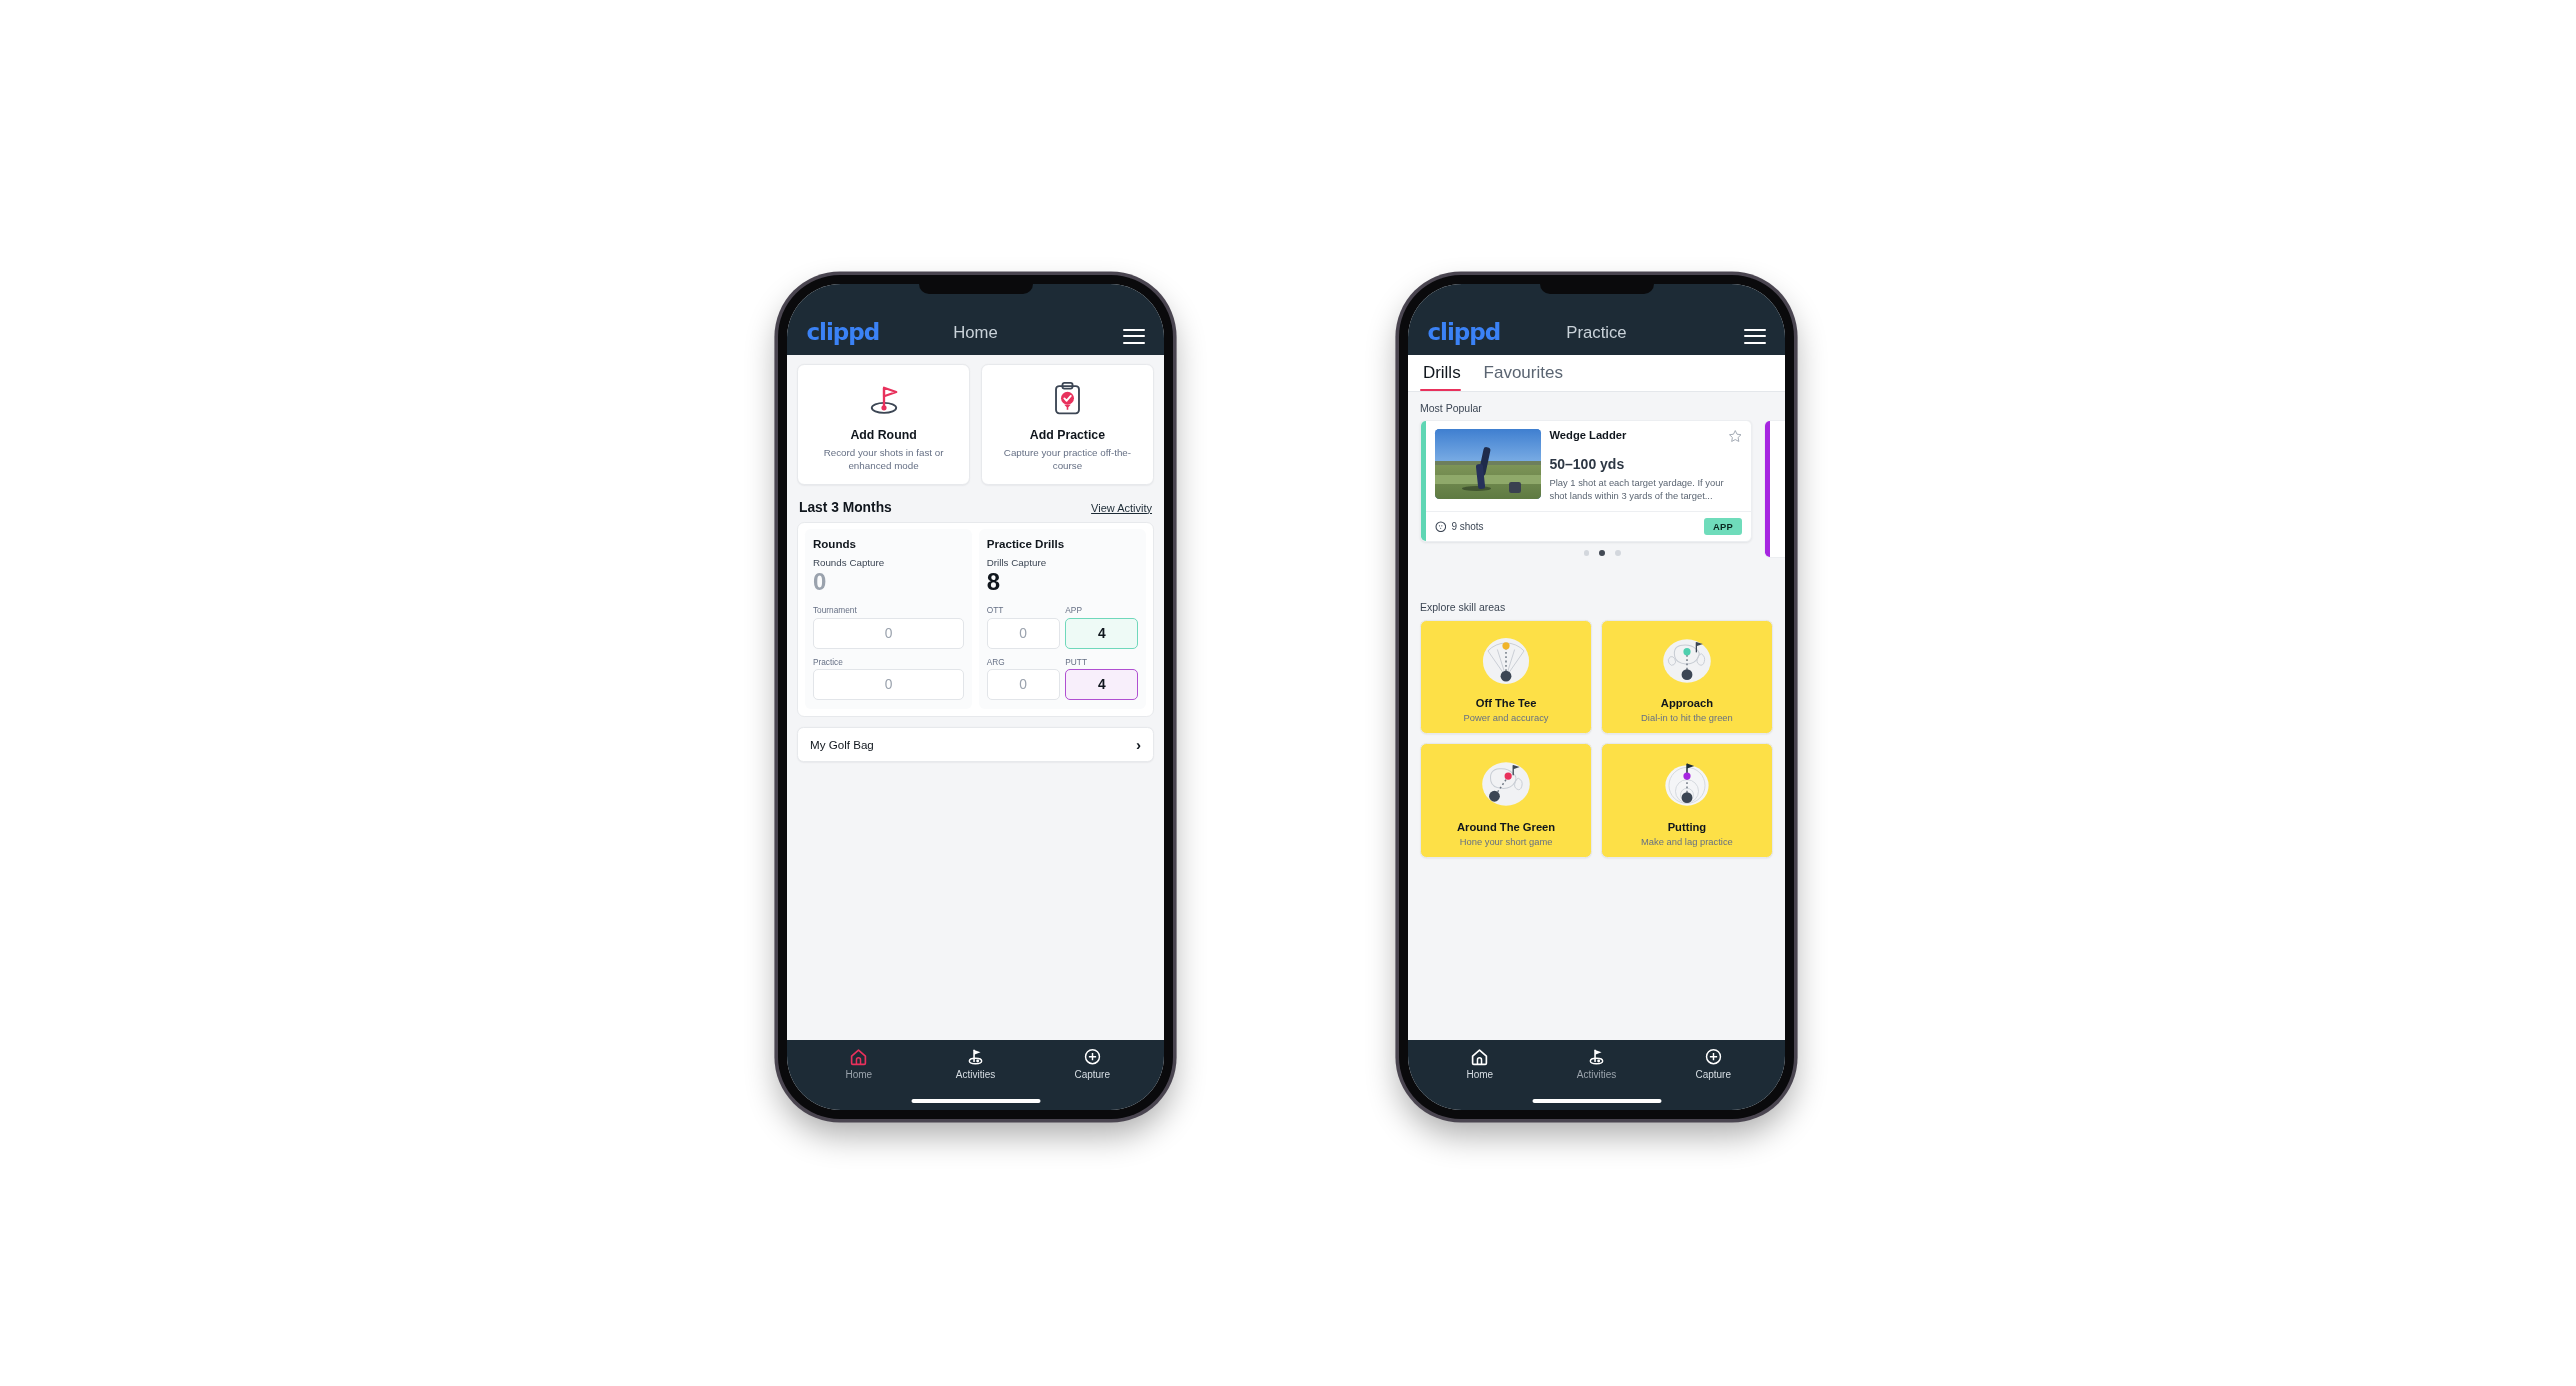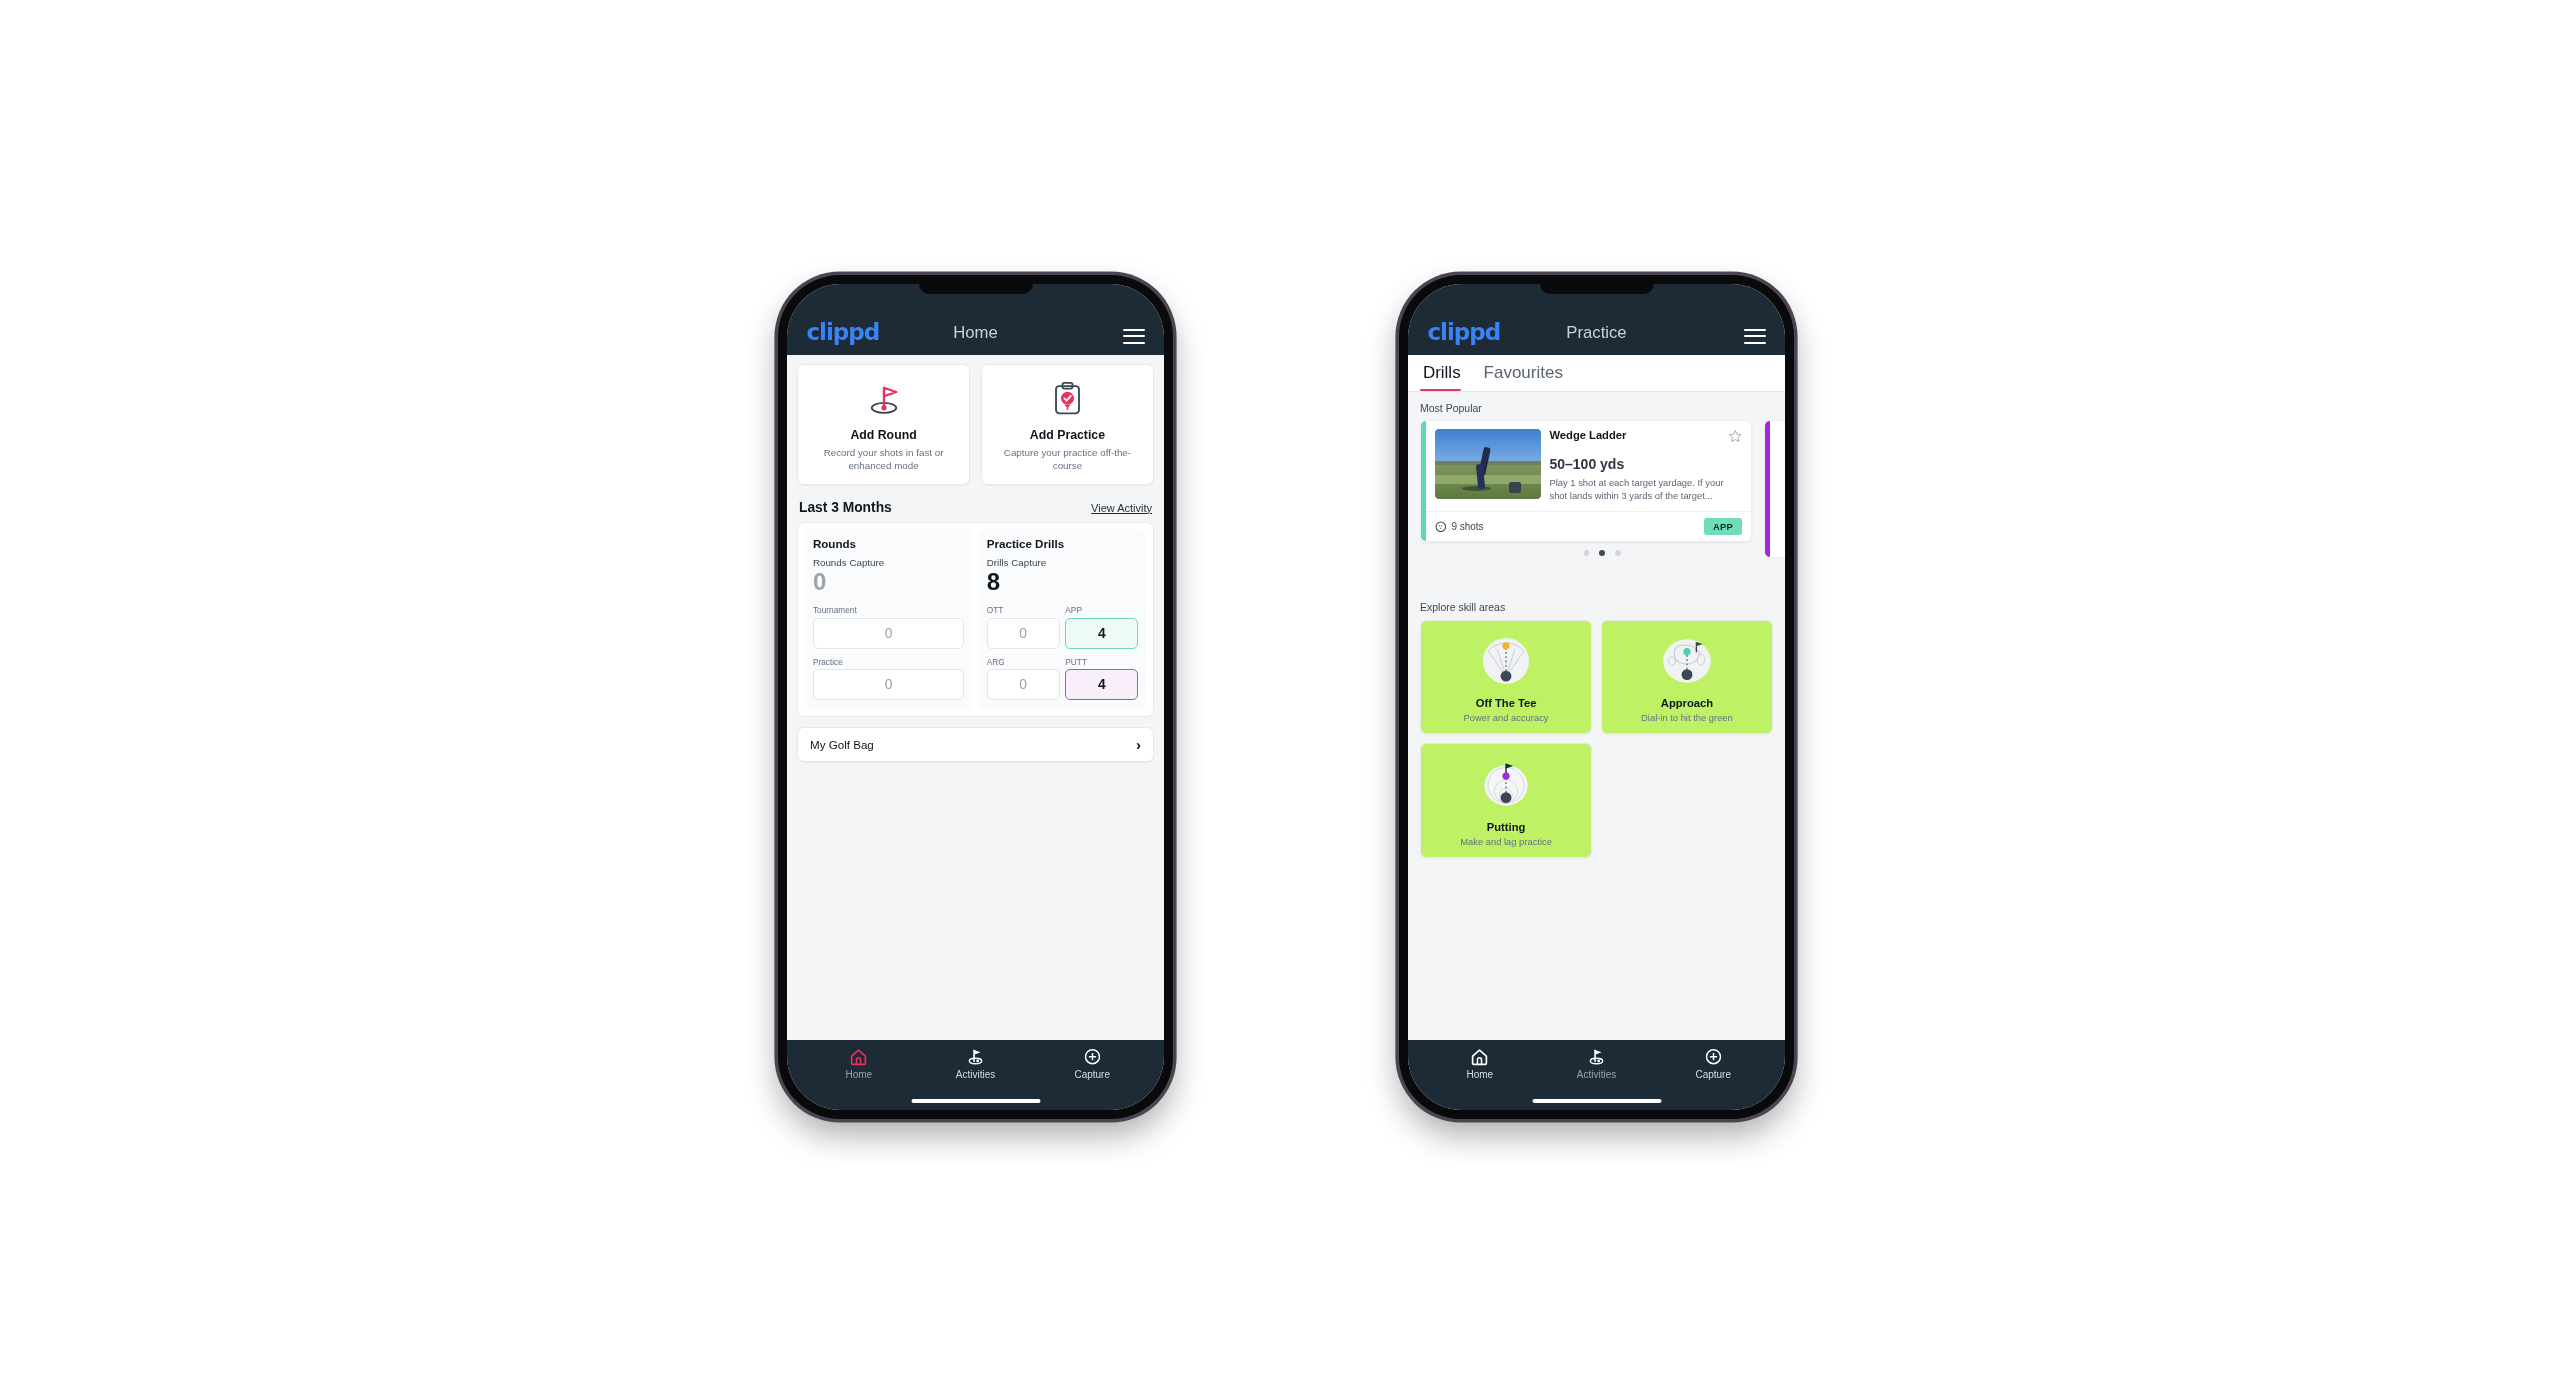--- a/index.html
+++ b/index.html
@@ -275,21 +275,21 @@
   .dot.active { background:#434a55; }
 
   
   .skill-grid {
     display: grid;
     grid-template-columns: 1fr 1fr;
     gap: 8.7px;
     padding: 0 11.6px;
   }
   .skill-card {
-    background:#bef264;
+    background:#fde047;
     border:0.7px solid #e7e9ec;
     border-radius: 6.5px;
     padding: 10px 5.8px 10px 5.8px;
     text-align:center;
     box-sizing: border-box;
     box-shadow: 0 0.7px 1.4px rgba(16,24,40,.05);
   }
   .skill-icon { height: 61px; display:flex; align-items:center; justify-content:center; }
   .skill-title { font-size: 11.2px; font-weight: 700; color:#10161d; margin-top: 5.8px; }
   .skill-sub { font-size: 9.4px; color:#667085; margin-top: 2.9px; }
@@ -541,20 +541,36 @@
               <path d="M56 13.5 L65 16.5 L56 19.5 Z" fill="#3c4654"></path>
               <line x1="43" y1="58" x2="43" y2="28" stroke="#6c7580" stroke-width="2" stroke-dasharray="2.6 3.4"></line>
               <circle cx="43" cy="27" r="5" fill="#4ecfae"></circle>
               <circle cx="43" cy="59" r="7.5" fill="#3c4654"></circle>
             </svg>
           </div>
           <div class="skill-title">Approach</div>
           <div class="skill-sub">Dial-in to hit the green</div>
         </div>
 
+        <div class="skill-card">
+          <div class="skill-icon">
+            <svg width="62" height="58" viewBox="0 0 86 80">
+              <ellipse cx="43" cy="40" rx="33" ry="30" fill="#f1f2f4"></ellipse>
+              <path d="M22 36 q-3 -16 12 -17 q12 -1 18 6 q8 5 3 13 q-5 9 -18 8 q-13 -1 -15 -10 Z" fill="none" stroke="#c7ccd3" stroke-width="1.4"></path>
+              <path d="M60 32 q7 3 5 11 q-2 7 -7 4 q-5 -3 -2 -10 q2 -5 4 -5 Z" fill="none" stroke="#c7ccd3" stroke-width="1.3"></path>
+              <line x1="53" y1="14" x2="53" y2="28" stroke="#3c4654" stroke-width="1.8"></line>
+              <path d="M53 13.5 L62 16.5 L53 19.5 Z" fill="#3c4654"></path>
+              <line x1="28" y1="56" x2="45" y2="31" stroke="#6c7580" stroke-width="2" stroke-dasharray="2.6 3.4"></line>
+              <circle cx="46" cy="29" r="5" fill="#e8315c"></circle>
+              <circle cx="27" cy="57" r="7.5" fill="#3c4654"></circle>
+            </svg>
+          </div>
+          <div class="skill-title">Around The Green</div>
+          <div class="skill-sub">Hone your short game</div>
+        </div>
 
         <div class="skill-card">
           <div class="skill-icon">
             <svg width="62" height="58" viewBox="0 0 86 80">
               <ellipse cx="43" cy="42" rx="30" ry="28" fill="#f4f5f7"></ellipse>
               <circle cx="43" cy="42" r="25" fill="none" stroke="#d3d7dd" stroke-width="1.3"></circle>
               <circle cx="43" cy="50" r="16" fill="none" stroke="#d3d7dd" stroke-width="1.3"></circle>
               <circle cx="43" cy="55" r="9" fill="none" stroke="#d3d7dd" stroke-width="1.3"></circle>
               <line x1="43" y1="12" x2="43" y2="28" stroke="#1d2b36" stroke-width="2"></line>
               <path d="M43 11.5 L53 15 L43 18.5 Z" fill="#1d2b36"></path>

